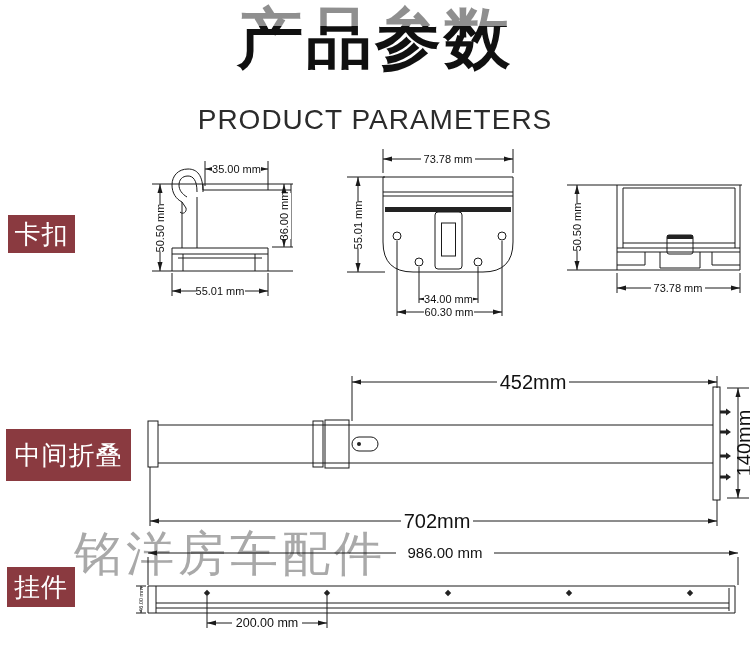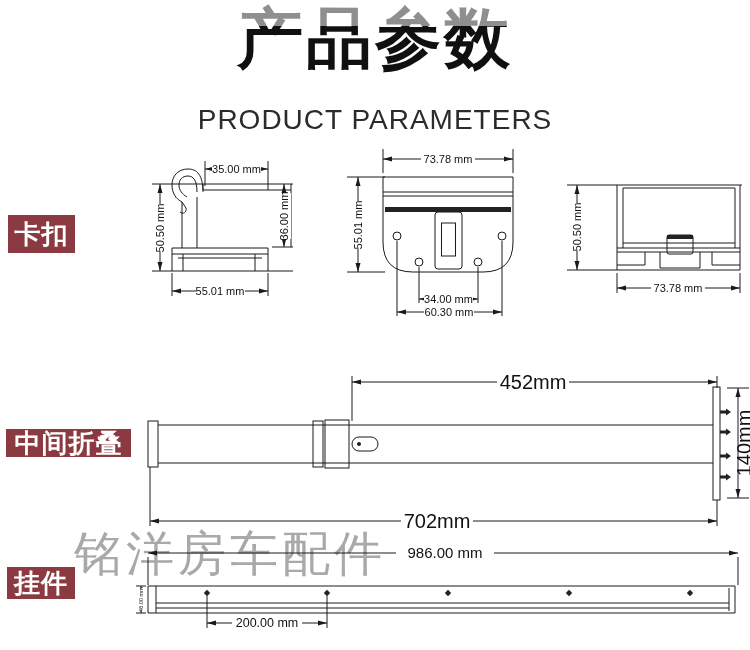--- a/index.html
+++ b/index.html
@@ -14,25 +14,25 @@
     background:linear-gradient(180deg,#8f8f8f 0%,#8f8f8f 36%,#101010 36%);
     -webkit-background-clip:text;background-clip:text;color:transparent;
   }
   .page-subtitle{
     position:absolute;top:104px;left:0;width:750px;text-align:center;
     font-size:28px;font-weight:500;letter-spacing:1px;color:#2b2b2b;
   }
   .section-label{
     position:absolute;background:#8a3a40;color:#ffffff;
     display:flex;align-items:center;justify-content:center;
-    font-size:26px;font-weight:700;letter-spacing:1px;z-index:3;
+    font-size:26px;font-weight:400;letter-spacing:1px;z-index:3;
   }
   #label-buckle{left:8px;top:215px;width:67px;height:38px;}
-  #label-fold{left:6px;top:429px;width:125px;height:28px;}
-  #label-pendant{left:7px;top:567px;width:68px;height:32px;}
+  #label-fold{left:6px;top:429px;width:125px;height:52px;}
+  #label-pendant{left:7px;top:567px;width:68px;height:40px;}
   .watermark{
     position:absolute;left:74px;top:522px;z-index:1;
     font-size:48px;color:#a9a9a9;letter-spacing:4px;white-space:nowrap;
   }
   svg.drawings{position:absolute;left:0;top:0;z-index:2;}
   svg .ln{stroke:#1a1a1a;stroke-width:1;fill:none;}
   svg .thick{stroke:#222222;stroke-width:5;fill:none;}
   svg .filldark{fill:#222222;stroke:none;}
   svg .wbg{fill:#ffffff;stroke:none;}
   svg text{font-family:"Liberation Sans","DejaVu Sans",sans-serif;fill:#111111;}

